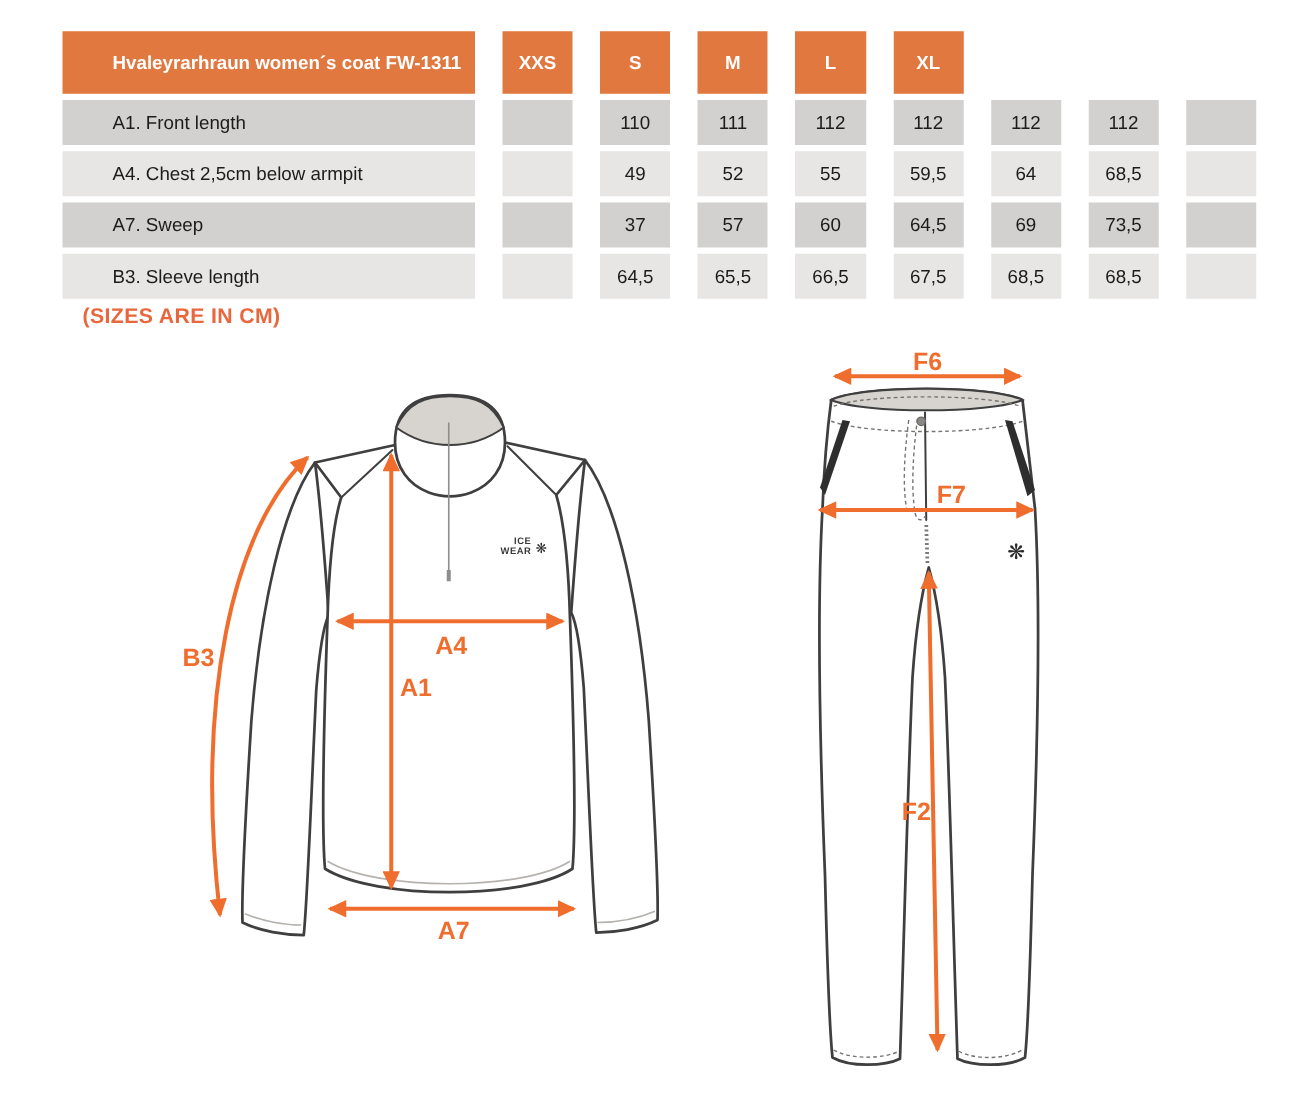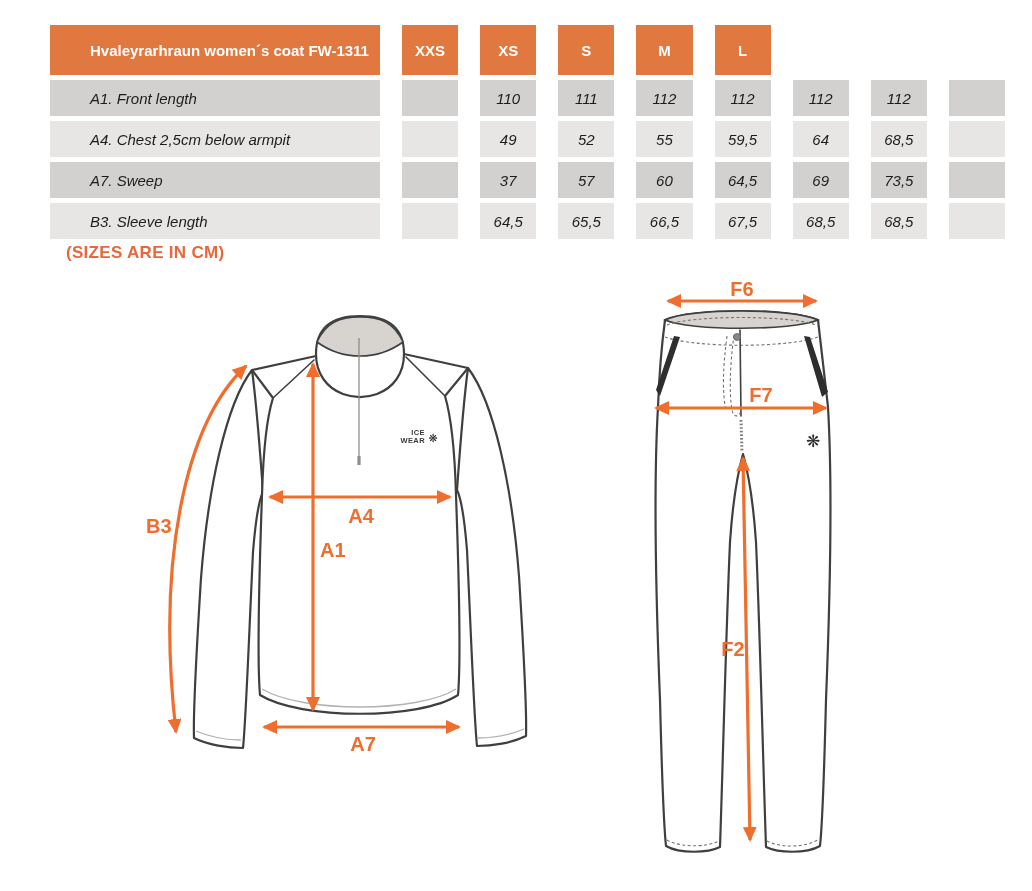--- a/index.html
+++ b/index.html
@@ -14,21 +14,21 @@
     --stitch: #b5b2ae;
   }
   * { box-sizing: border-box; }
   body { margin: 0; background: #ffffff; font-family: "Liberation Sans", sans-serif; }
   .page { position: relative; width: 1032px; height: 891px; background: #ffffff; color: var(--body_text); overflow: hidden; }
 
   
   .size-table { position: absolute; left: 28px; top: 25px; width: 977px; display: flex; flex-direction: column; gap: 5px; }
   .t-row { display: grid; grid-template-columns: 330px repeat(8, 1fr); gap: 22px; padding-left: 22px; }
   .t-row.head { height: 50px; }
-  .t-row.bodyr { height: 36px; font-style: italic; }
+  .t-row.bodyr { height: 36px; }
   .cell { display: flex; align-items: center; justify-content: center; font-size: 15px; line-height: 1; }
   .head .cell { background: var(--header_bg); color: #ffffff; font-weight: 700; }
   .cell.title { justify-content: flex-start; padding-left: 40px; text-align: left; }
   .bodyr .cell.label { justify-content: flex-start; padding-left: 40px; }
   .row-dark .cell { background: var(--row_dark); }
   .row-light .cell { background: var(--row_light); }
 
   .note { position: absolute; left: 66px; top: 243px; color: var(--note_text); font-size: 17px; font-weight: 700; letter-spacing: 0.3px; }
 
   
@@ -51,24 +51,24 @@
 </style>
 </head>
 <body>
 
 <div class="page">
 
   <div class="size-table">
     <div class="t-row head">
       <div class="cell title">Hvaleyrarhraun women´s coat FW-1311</div>
       <div class="cell size-h">XXS</div>
-      <div class="cell size-h">XS</div>
       <div class="cell size-h">S</div>
       <div class="cell size-h">M</div>
       <div class="cell size-h">L</div>
+      <div class="cell size-h">XL</div>
     </div>
 
     <div class="t-row bodyr row-dark">
       <div class="cell label">A1. Front length</div>
       <div class="cell"></div>
       <div class="cell">110</div>
       <div class="cell">111</div>
       <div class="cell">112</div>
       <div class="cell">112</div>
       <div class="cell">112</div>

